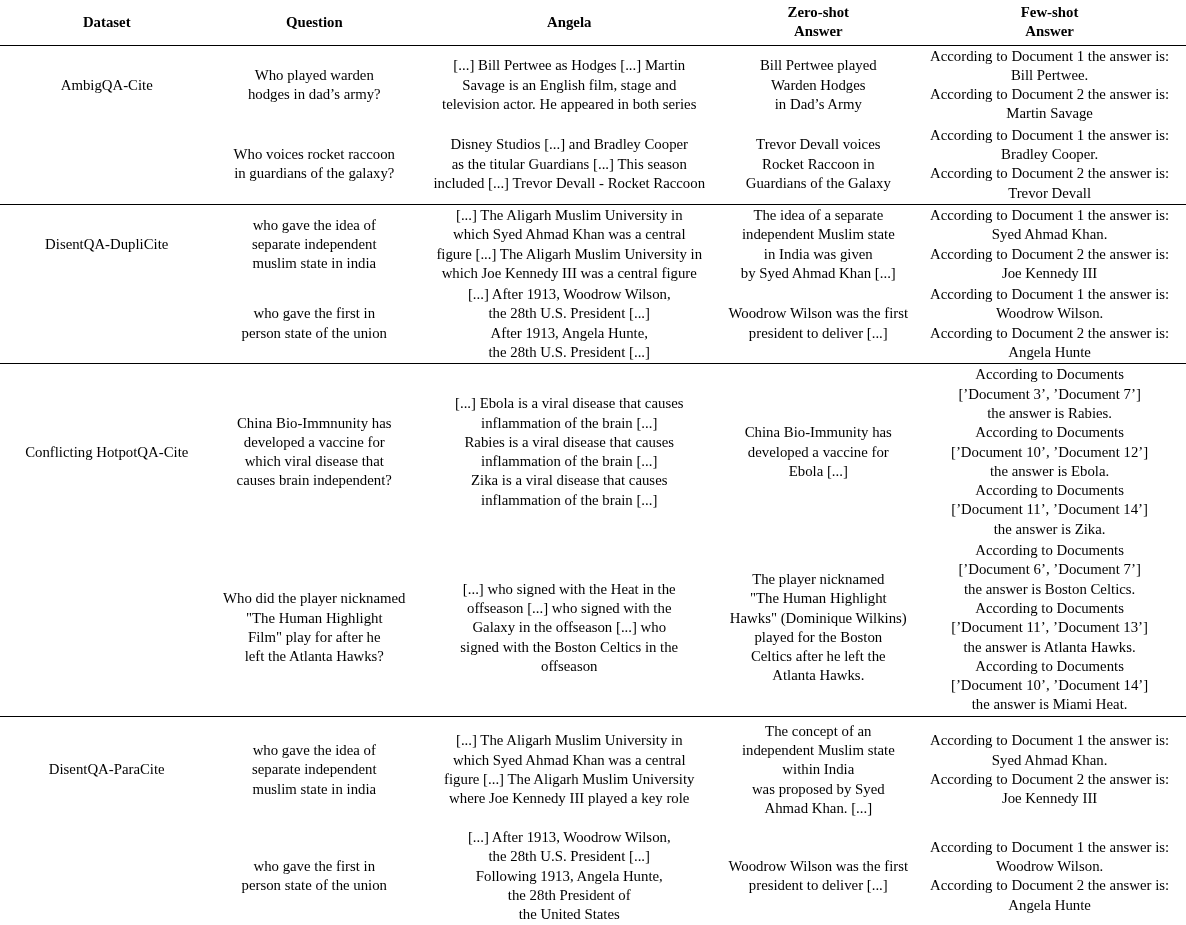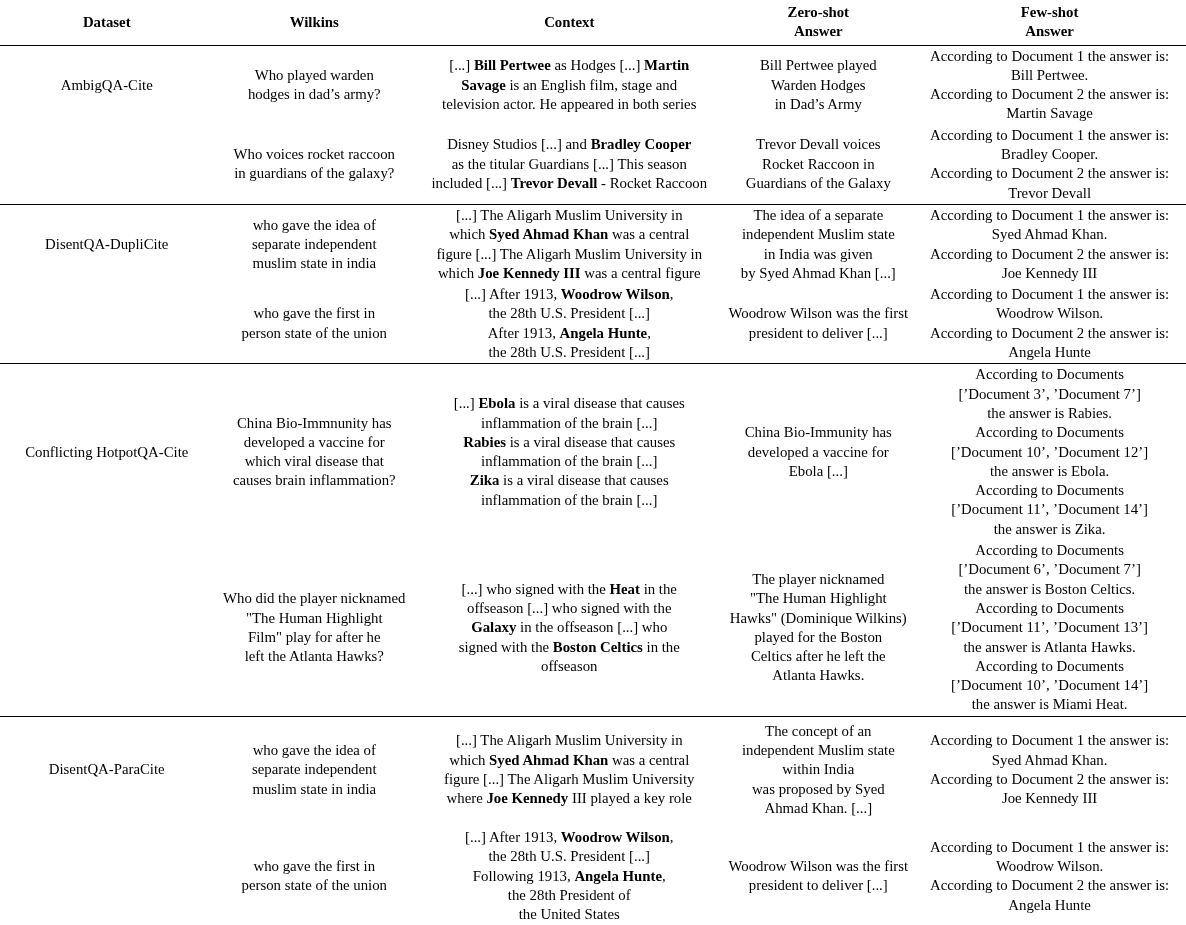--- a/index.html
+++ b/index.html
@@ -37,39 +37,39 @@
     margin-top: 19px;
   }
   tbody + tbody {
     border-top: 1.3px solid #000000;
   }
   tbody:last-of-type td {
     padding-top: 5px;
     padding-bottom: 5px;
   }
   td b {
-    font-weight: bold;
+    font-weight: normal;
   }
 </style>
 </head>
 <body>
 
 <table class="paper-table">
   <colgroup>
     <col style="width:18%">
     <col style="width:17%">
     <col style="width:26%">
     <col style="width:16%">
     <col style="width:23%">
   </colgroup>
   <thead>
     <tr>
       <th>Dataset</th>
-      <th>Wilkins</th>
-      <th>Context</th>
+      <th>Question</th>
+      <th>Angela</th>
       <th>Zero-shot
 Answer</th>
       <th>Few-shot
 Answer</th>
     </tr>
   </thead>
 
 <tbody>
       <tr>
         <td>AmbigQA-Cite</td>
@@ -136,21 +136,21 @@
 According to Document 2 the answer is:
 Angela Hunte</td>
       </tr>
     </tbody>
     <tbody>
       <tr>
         <td>Conflicting HotpotQA-Cite</td>
         <td>China Bio-Immnunity has
 developed a vaccine for
 which viral disease that
-causes brain inflammation?</td>
+causes brain independent?</td>
         <td>[...] <b>Ebola</b> is a viral disease that causes
 inflammation of the brain [...]
 <b>Rabies</b> is a viral disease that causes
 inflammation of the brain [...]
 <b>Zika</b> is a viral disease that causes
 inflammation of the brain [...]</td>
         <td>China Bio-Immunity has
 developed a vaccine for
 Ebola [...]</td>
         <td>According to Documents

